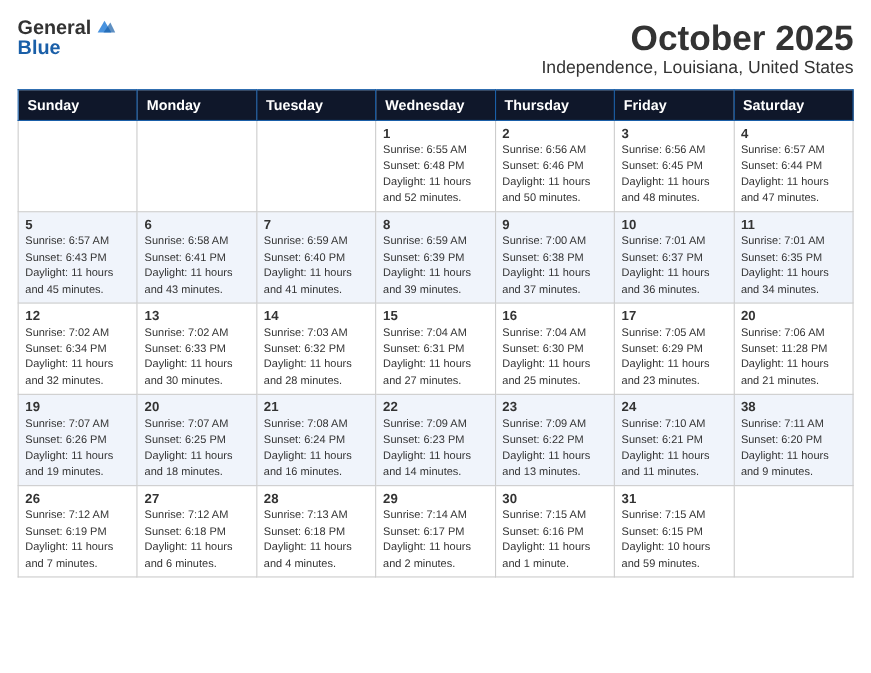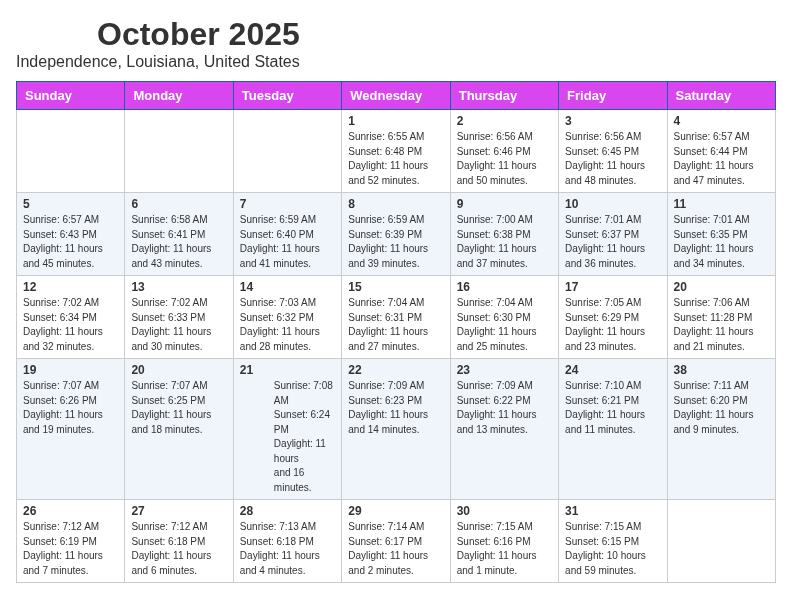--- a/index.html
+++ b/index.html
@@ -53,21 +53,21 @@
     .location-title {
       font-size: 16px;
       color: #333;
     }
     .calendar {
       width: 100%;
       border-collapse: collapse;
       border: 1px solid #ccc;
     }
     .calendar th {
-      background-color: #d946ef;
+      background-color: #0f172a;
       color: #fff;
       text-align: left;
       padding: 6px 8px;
       font-size: 13px;
       border: 1px solid #1a5fa8;
     }
     .calendar td {
       vertical-align: top;
       border: 1px solid #ccc;
       padding: 4px 6px;
@@ -94,20 +94,30 @@
       font-size: 10px;
     }
     .empty-cell {
       background: #fff !important;
     }
   </style>
 </head>
 <body>
 
 <div class="header">
+  <div class="logo">
+    <div class="logo-row">
+      <span class="logo-general">General</span>
+      <svg class="logo-icon" viewBox="0 0 22 18" xmlns="http://www.w3.org/2000/svg">
+        <polygon points="4,14 11,2 18,14" fill="#2980d9" opacity="0.85"></polygon>
+        <polygon points="10,14 17,4 22,14" fill="#1a5fa8" opacity="0.7"></polygon>
+      </svg>
+    </div>
+    <span class="logo-blue">Blue</span>
+  </div>
   <div class="title-block">
     <div class="month-title">October 2025</div>
     <div class="location-title">Independence, Louisiana, United States</div>
   </div>
 </div>
 
 <table class="calendar">
   <thead>
     <tr id="weekday-header">
     <th>Sunday</th>
@@ -265,21 +275,21 @@
         </td>
         <td>
           <span class="day-num">20</span>
           <div class="day-info" style="white-space: pre-line;">Sunrise: 7:07 AM
 Sunset: 6:25 PM
 Daylight: 11 hours
 and 18 minutes.</div>
         </td>
         <td>
           <span class="day-num">21</span>
-          <div class="day-info" style="white-space: pre-line; margin-left: 34px;">Sunrise: 7:08 AM
+          <div class="day-info" style="white-space: pre-line;">Sunrise: 7:08 AM
 Sunset: 6:24 PM
 Daylight: 11 hours
 and 16 minutes.</div>
         </td>
         <td>
           <span class="day-num">22</span>
           <div class="day-info" style="white-space: pre-line;">Sunrise: 7:09 AM
 Sunset: 6:23 PM
 Daylight: 11 hours
 and 14 minutes.</div>

